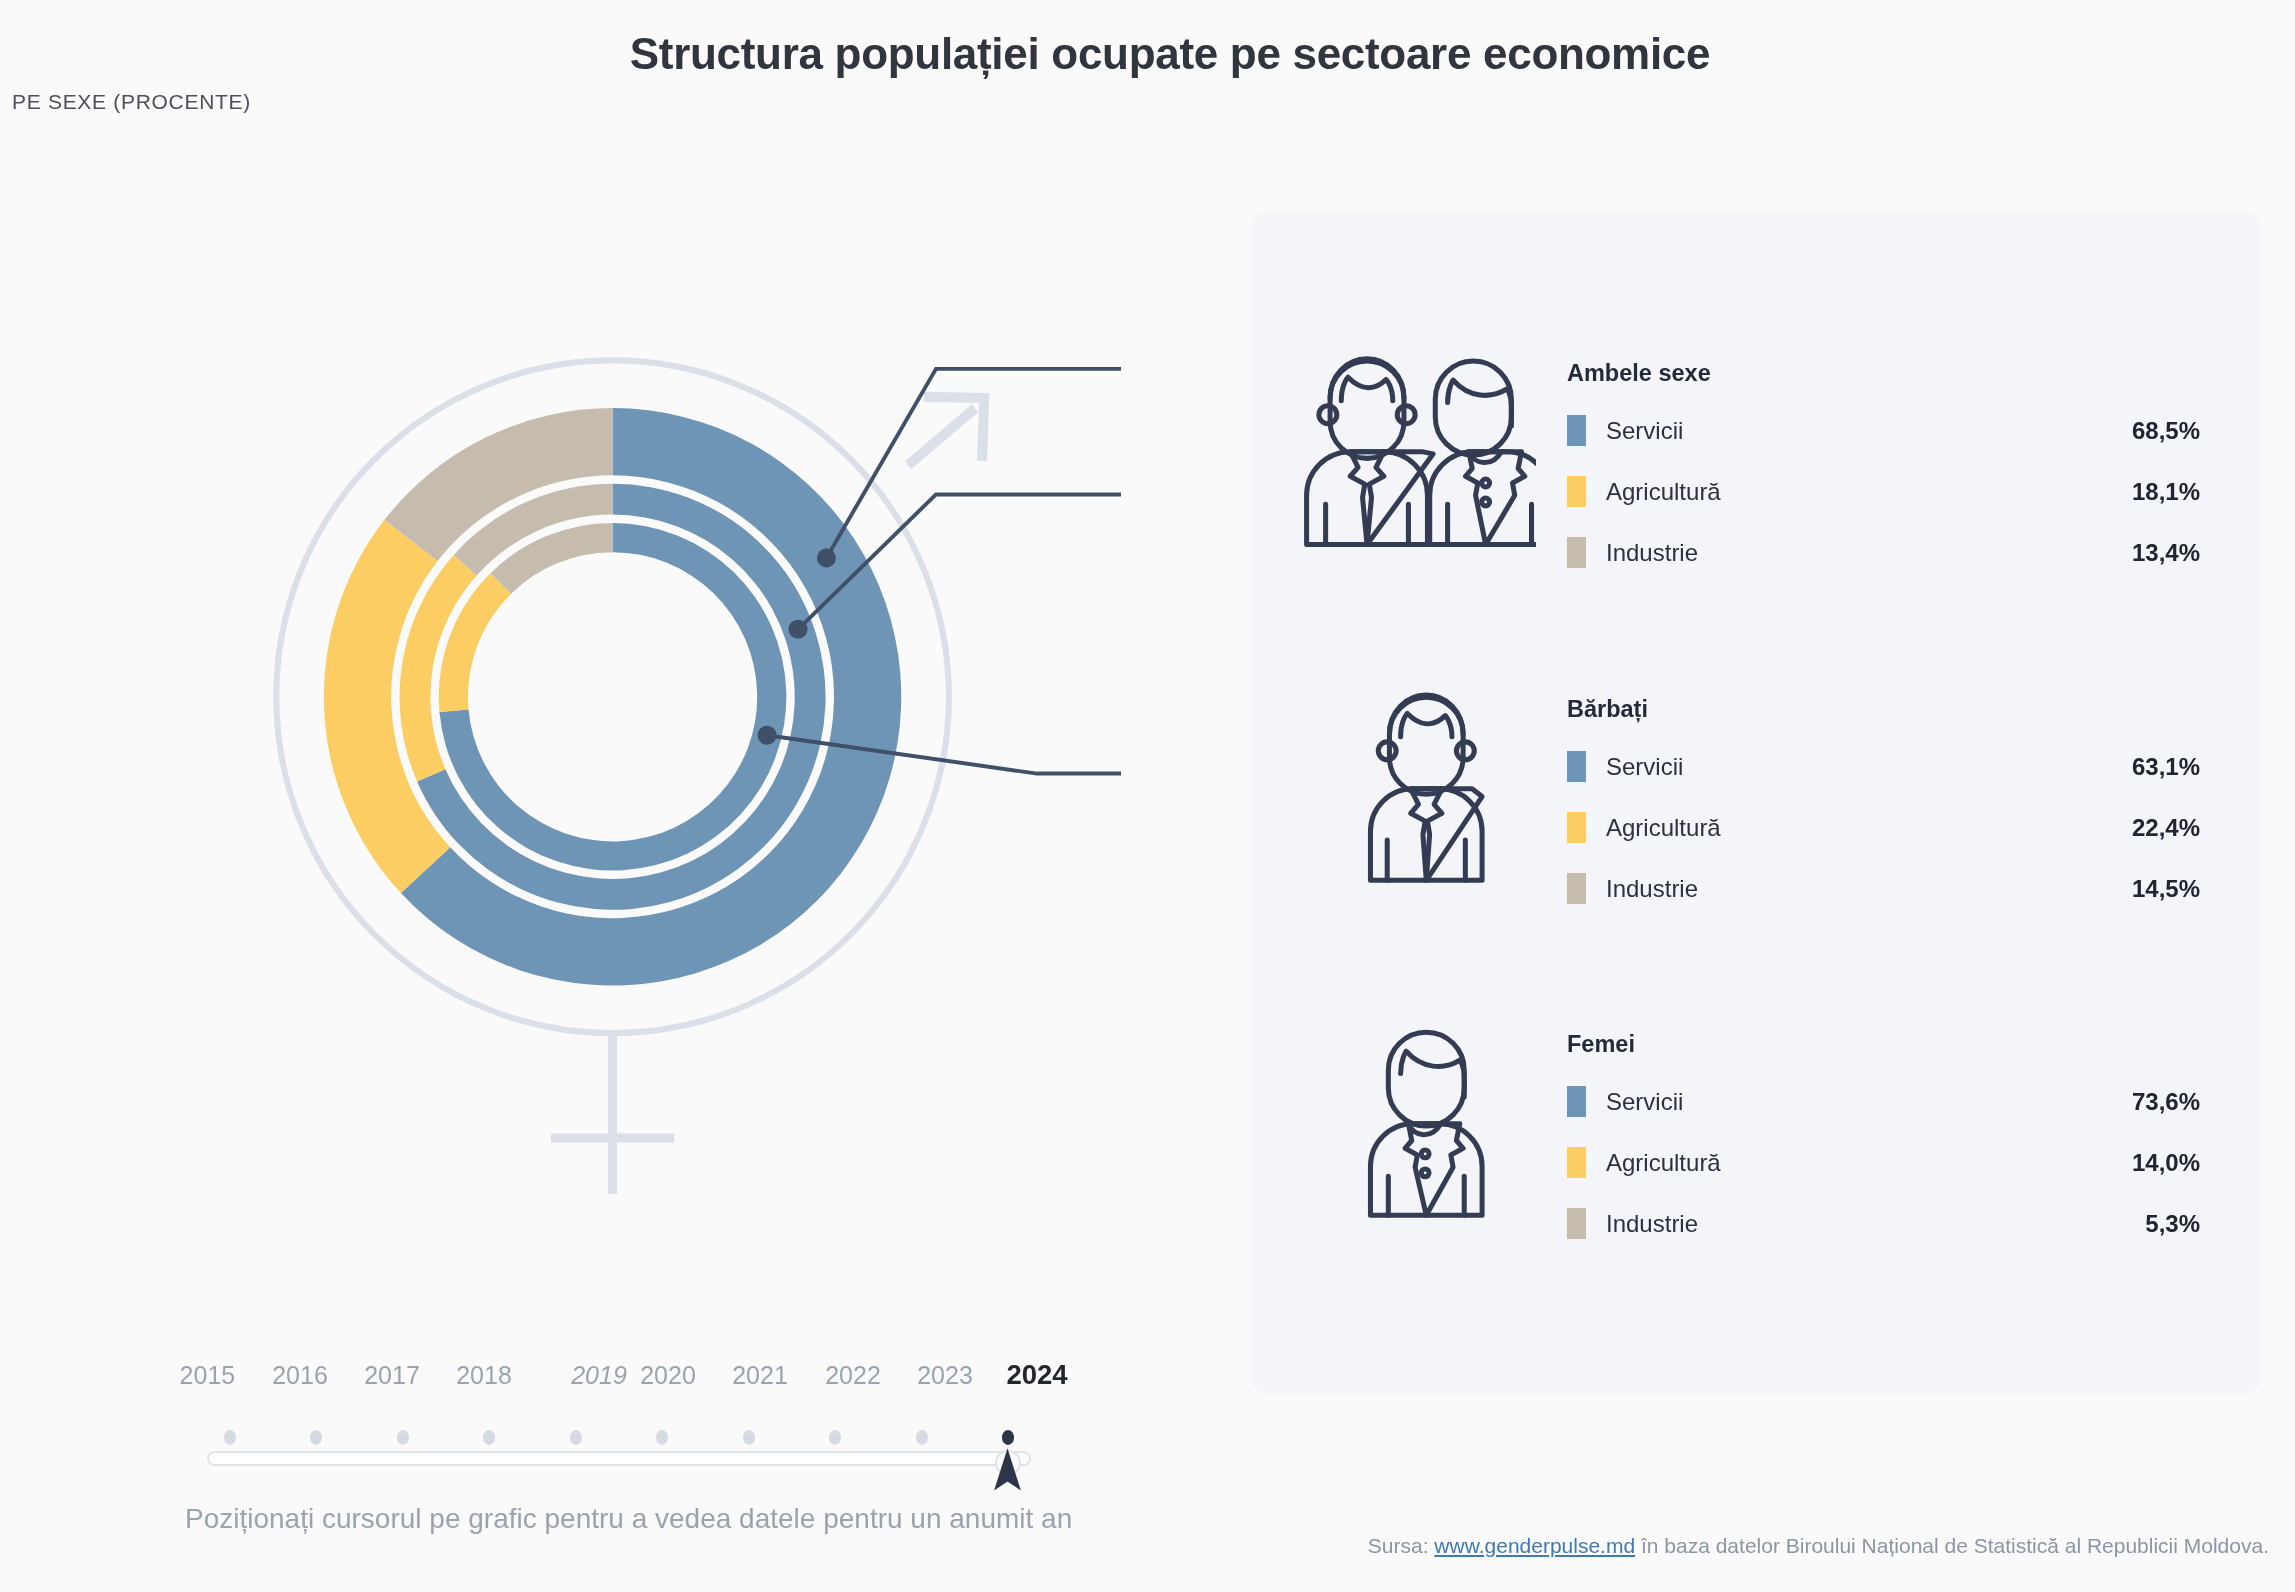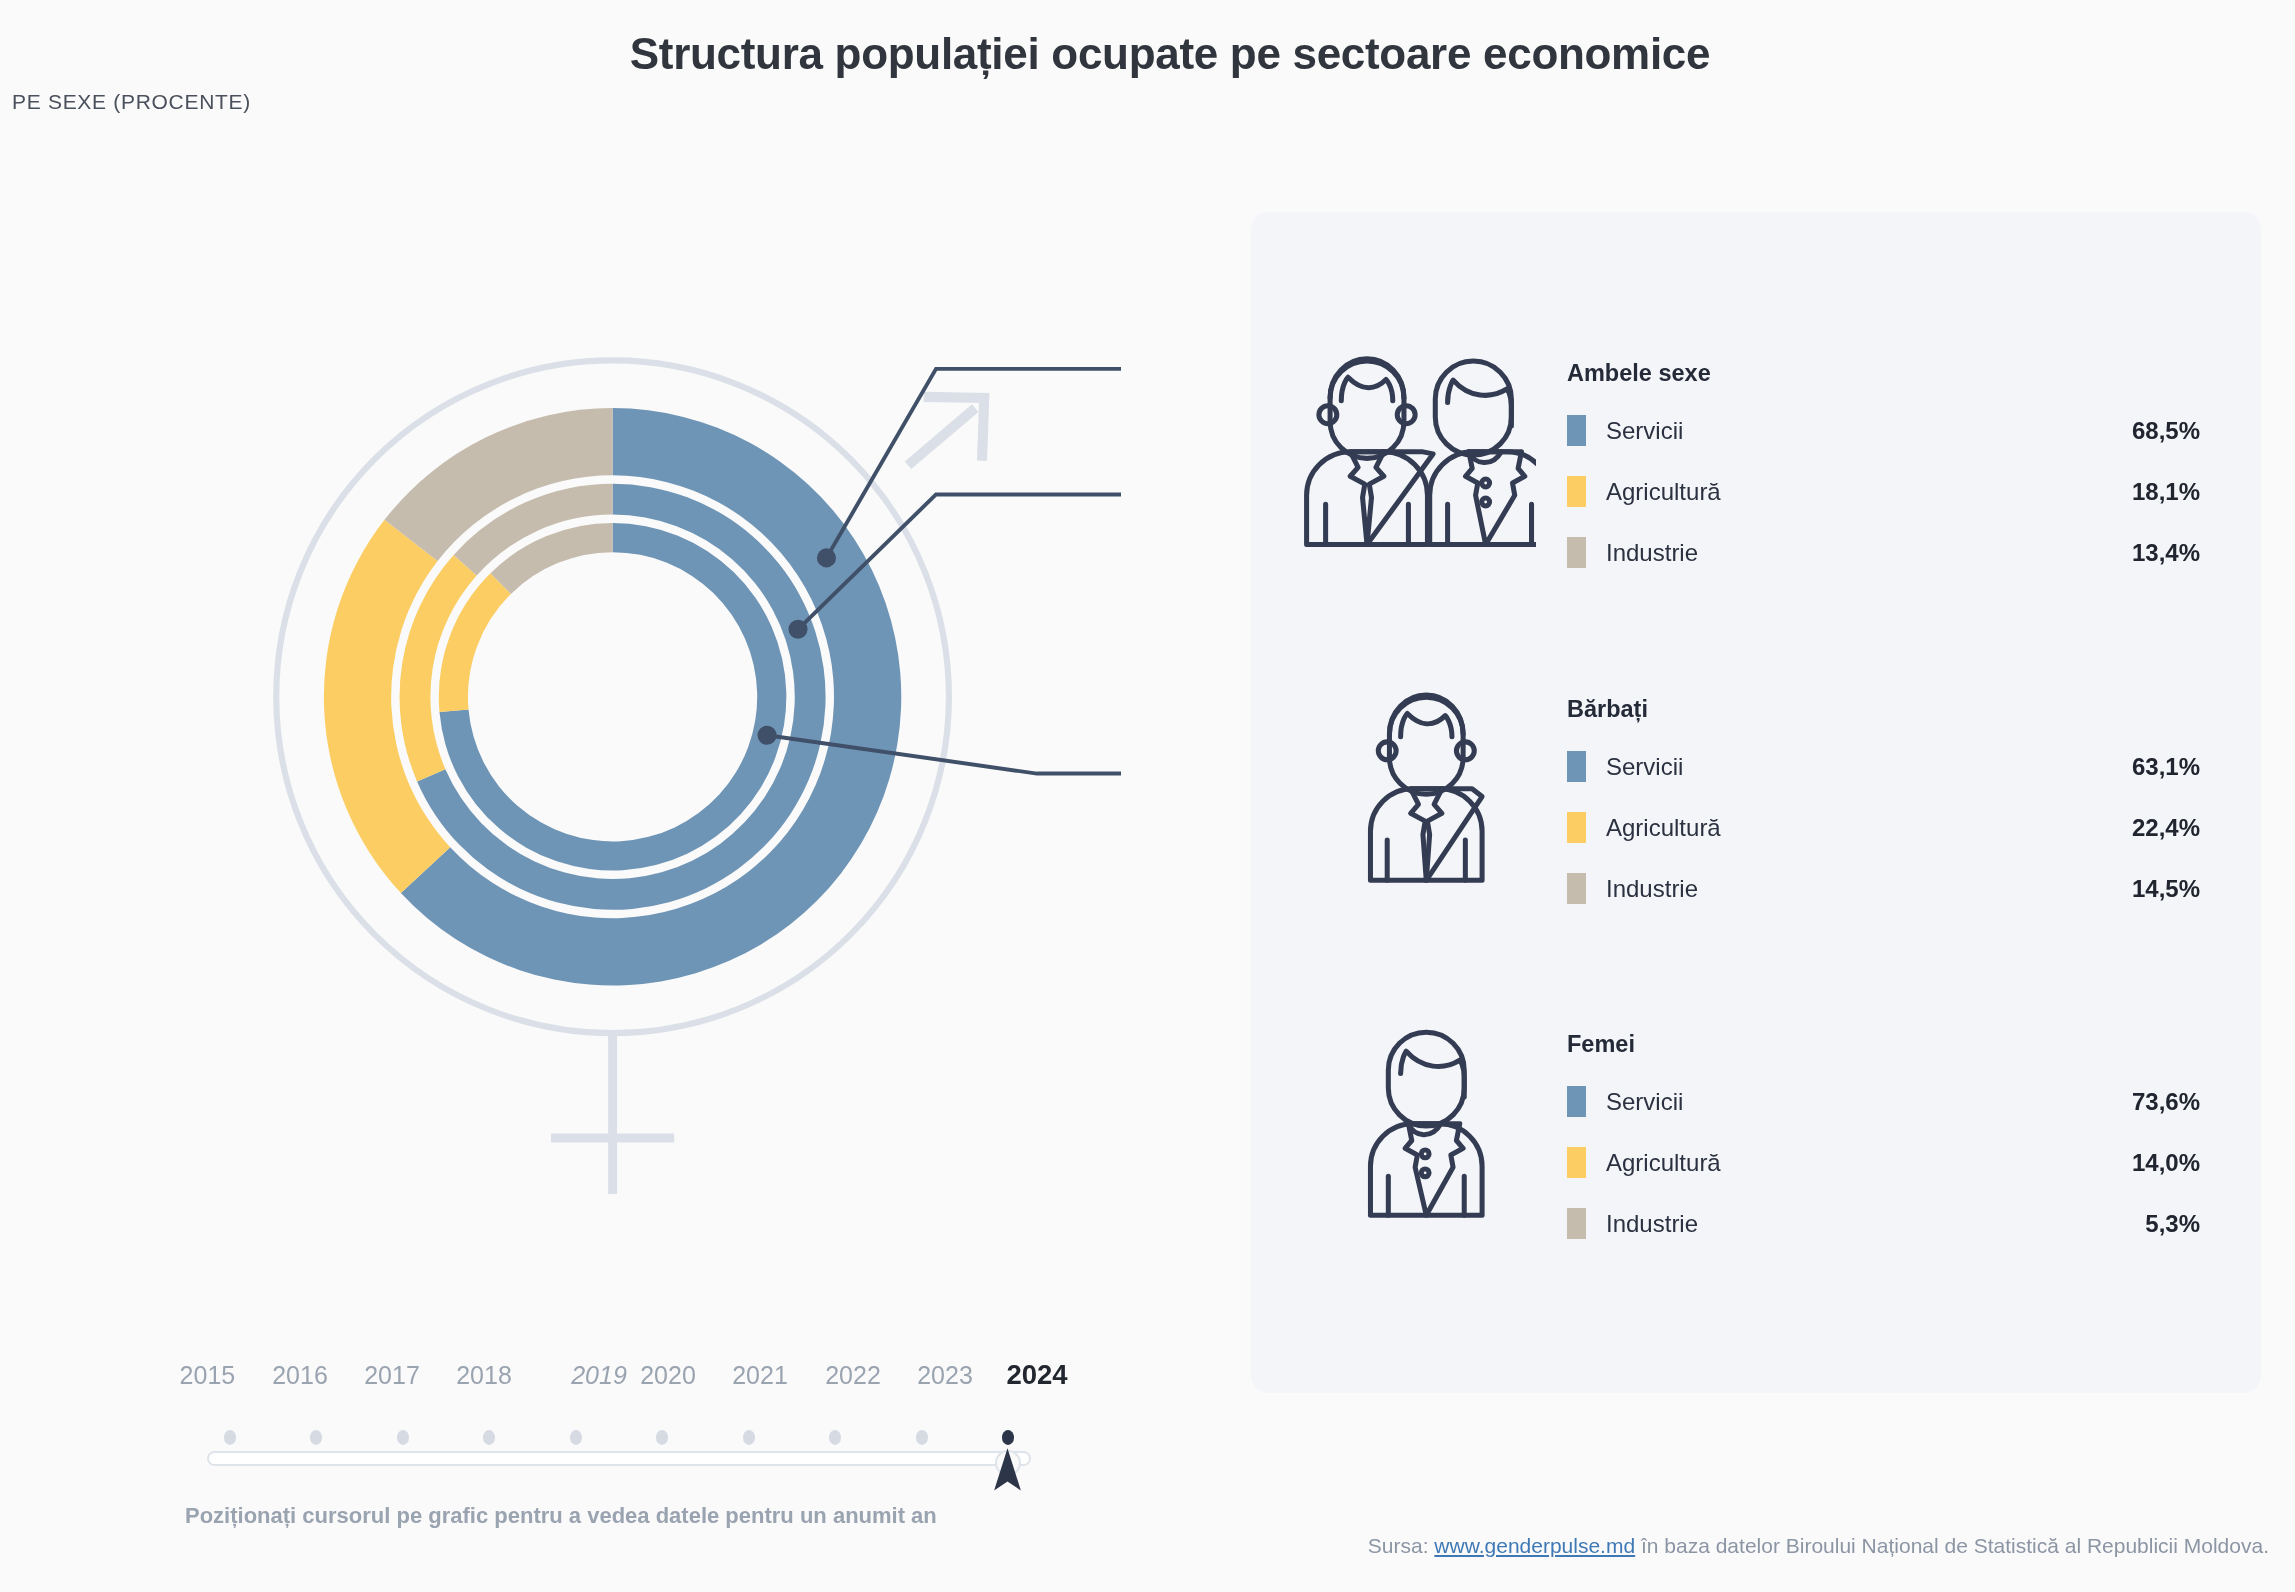--- a/index.html
+++ b/index.html
@@ -82,21 +82,21 @@
   }
   .thumb {
     position: absolute; top: 20px; width: 26px; height: 26px;
     margin-left: -13px; border-radius: 50%;
     background: #fafafa; border: 2.8px solid #dfe3ea;
   }
   .cursor { position: absolute; top: 17px; margin-left: -14.6px; }
 
   .hint {
     position: absolute; left: 185px; top: 1503px;
-    font-size: 22px; color: #9aa3b0; font-weight: bold;
+    font-size: 28px; color: #9aa3b0;
   }
 
   
   .footer {
     position: absolute; right: 26px; top: 1534px;
     font-size: 21px; color: #8b95a4; white-space: nowrap;
   }
   .footer .lnk { color: #3f79b5; }
 </style>
 </head>

